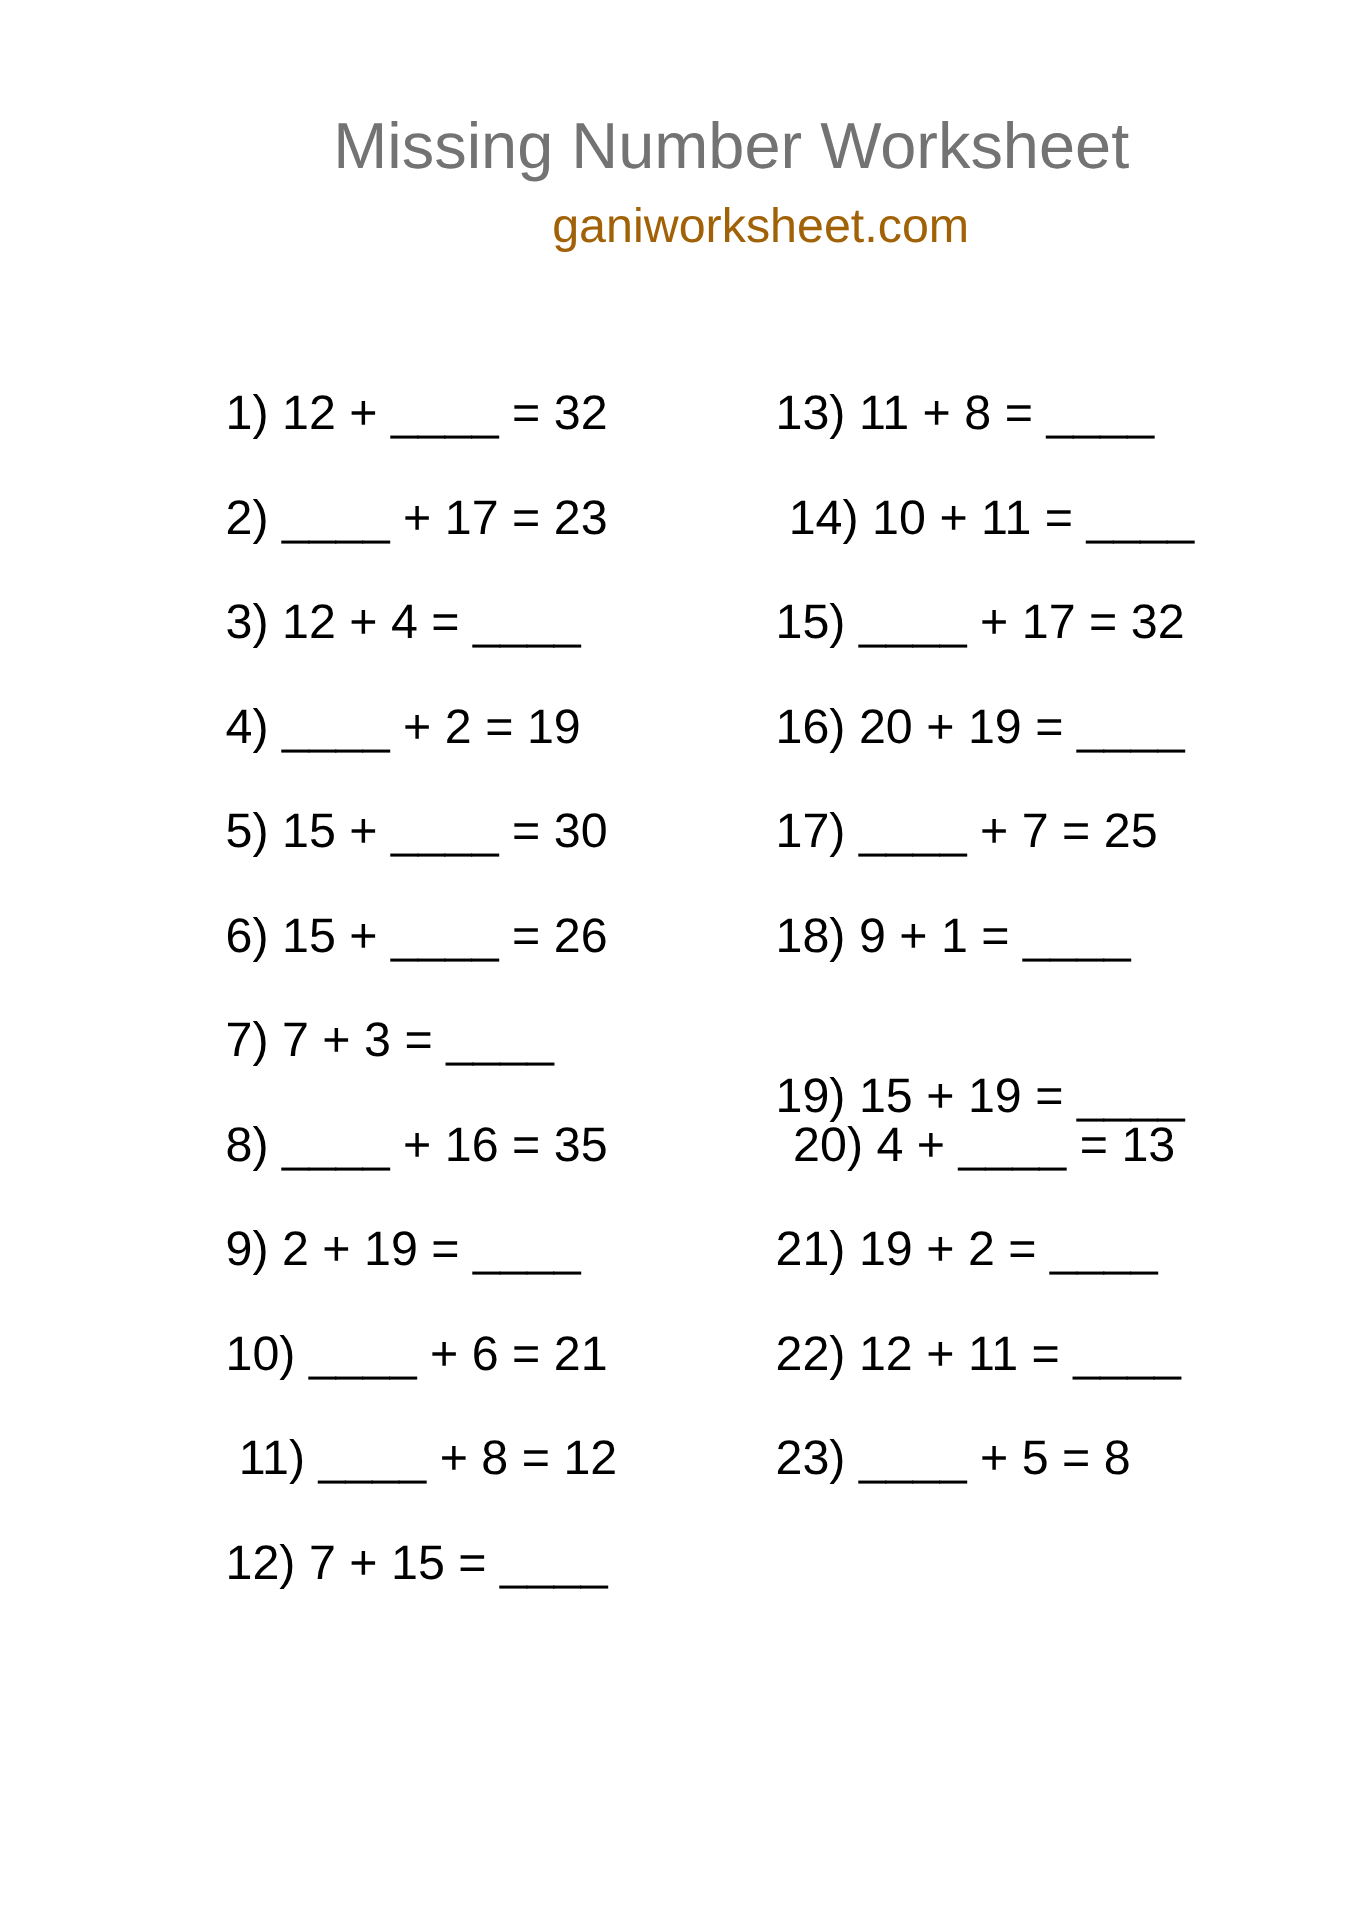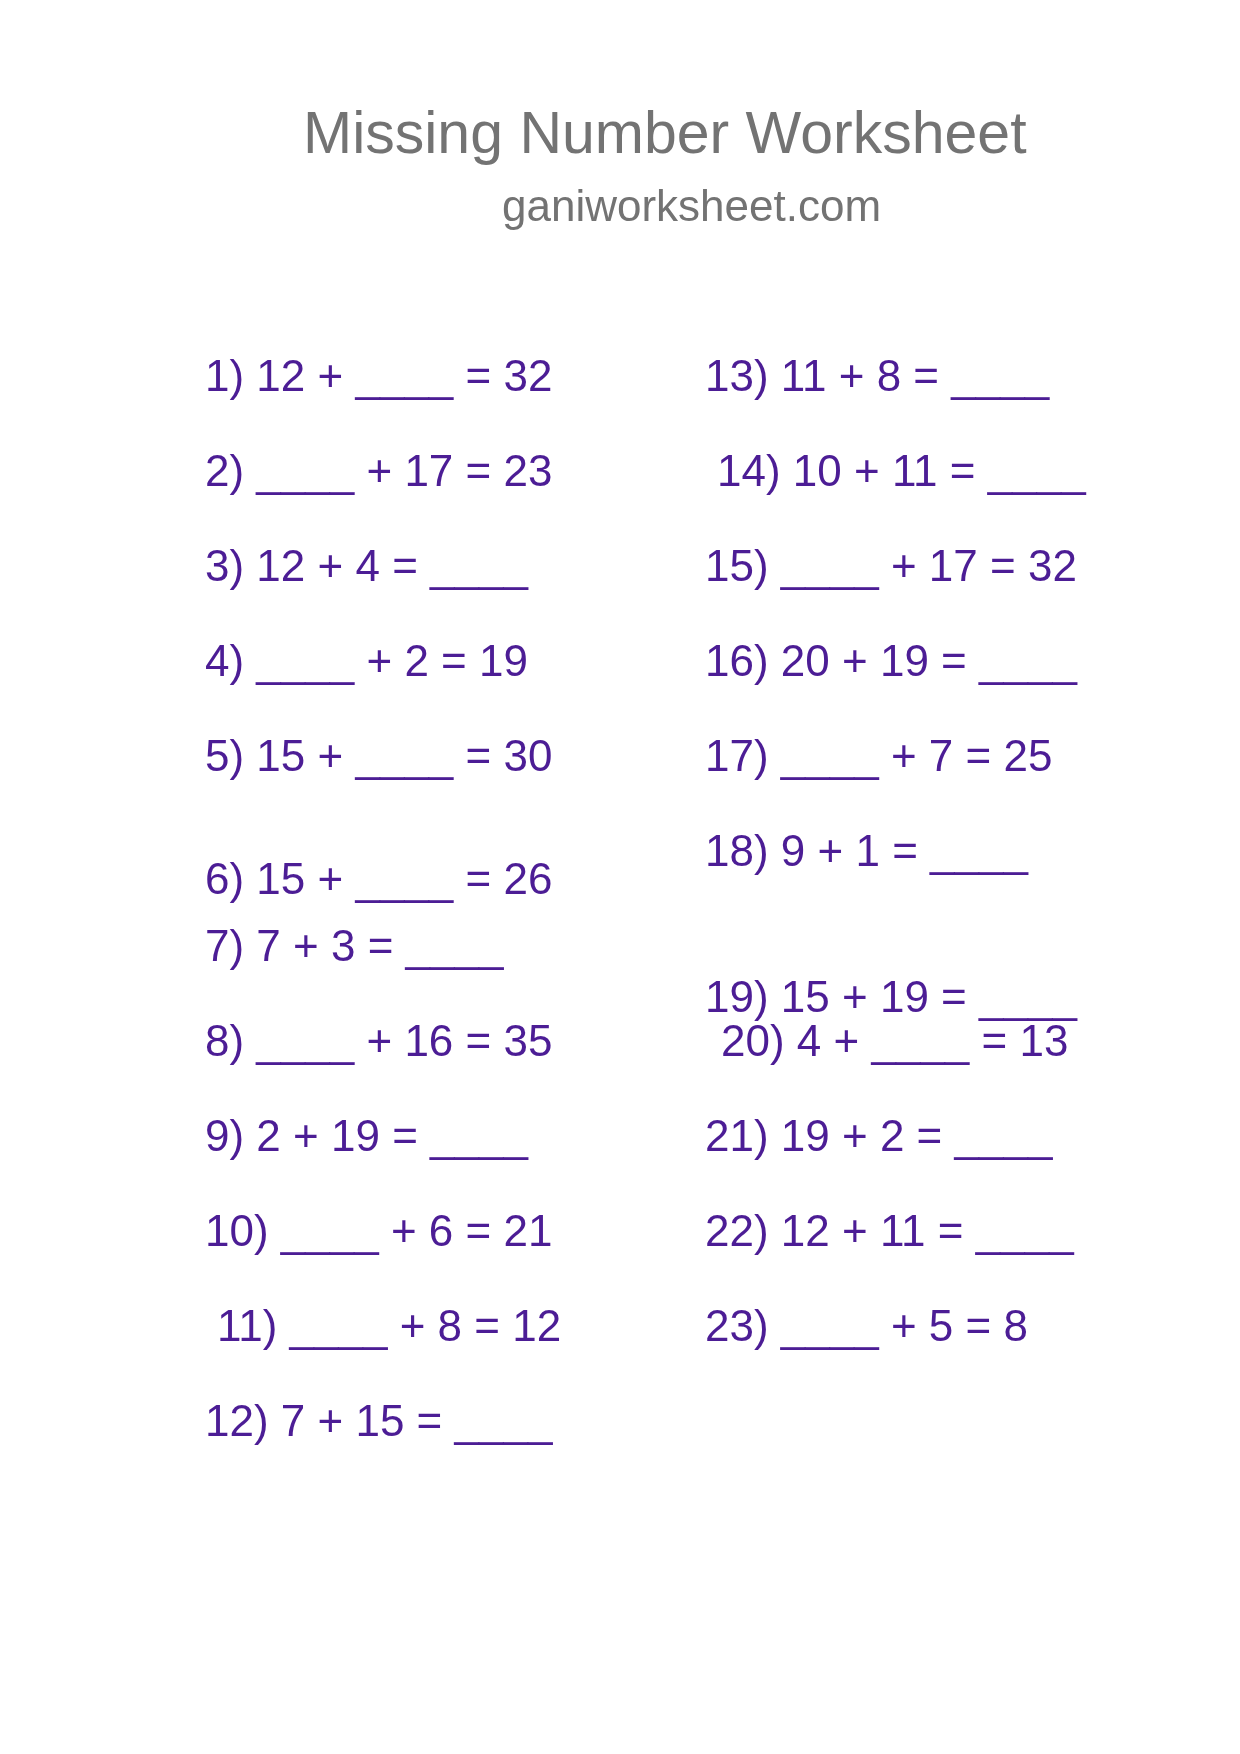--- a/index.html
+++ b/index.html
@@ -24,43 +24,43 @@
     white-space: nowrap;
     color: #737373;
   }
   .subtitle {
     position: absolute;
     left: 502px;
     top: 181px;
     font-size: 44px;
     line-height: 50px;
     white-space: nowrap;
-    color: #737373;
+    color: #a16207;
   }
   .problem {
     position: absolute;
     font-size: 44px;
     line-height: 50px;
     white-space: nowrap;
-    color: #4c1d95;
+    color: #000000;
   }
 </style>
 </head>
 <body>
 
 <div class="title">Missing Number Worksheet</div>
 <div class="subtitle">ganiworksheet.com</div>
 
 <div>
   <div class="problem" style="left:205px; top:351px;">1) 12 + ____ = 32</div>
   <div class="problem" style="left:205px; top:446px;text-align:right;">2) ____ + 17 = 23</div>
   <div class="problem" style="left:205px; top:541px;">3) 12 + 4 = ____</div>
   <div class="problem" style="left:205px; top:636px;">4) ____ + 2 = 19</div>
   <div class="problem" style="left:205px; top:731px;">5) 15 + ____ = 30</div>
-  <div class="problem" style="left:205px; top:826px;margin-top:28px;">6) 15 + ____ = 26</div>
+  <div class="problem" style="left:205px; top:826px;">6) 15 + ____ = 26</div>
   <div class="problem" style="left:205px; top:921px;">7) 7 + 3 = ____</div>
   <div class="problem" style="left:205px; top:1016px;">8) ____ + 16 = 35</div>
   <div class="problem" style="left:205px; top:1111px;">9) 2 + 19 = ____</div>
   <div class="problem" style="left:205px; top:1206px;">10) ____ + 6 = 21</div>
   <div class="problem" style="left:205px; top:1301px;margin-left:12px;">11) ____ + 8 = 12</div>
   <div class="problem" style="left:205px; top:1396px;">12) 7 + 15 = ____</div>
 </div>
 
 <div>
   <div class="problem" style="left:705px; top:351px;">13) 11 + 8 = ____</div>

